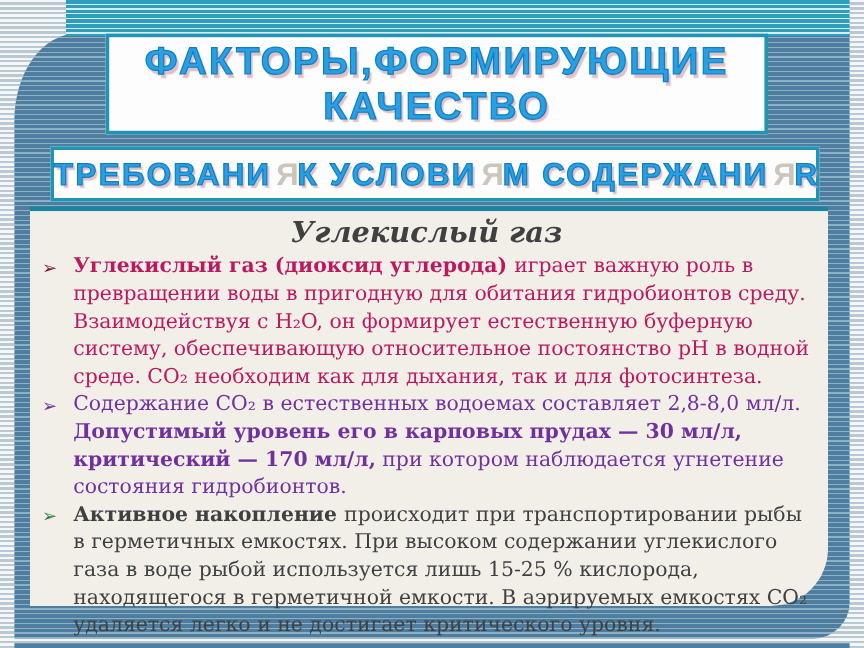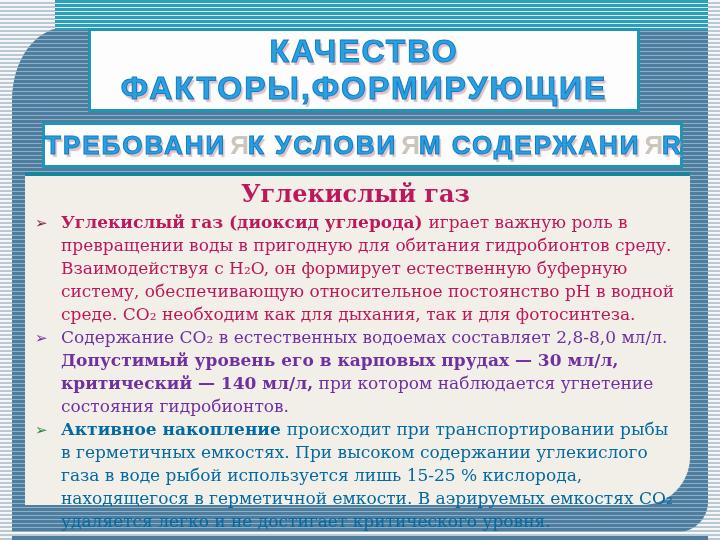--- a/index.html
+++ b/index.html
@@ -52,61 +52,61 @@
   }
 
   .content-box{
     position:absolute;left:25px;top:172px;width:665px;height:333px;
     background:#f2efe9;border-top:4px solid #17859e;box-sizing:border-box;
     border-bottom-right-radius:48px;
     padding:2px 14px 0 10px;
     font-family:"DejaVu Serif","Liberation Serif",serif;
   }
   .heading{
-    text-align:center;font-weight:bold;
-    font-size:24px;line-height:28px;color:#be185d;margin:2px 0 3px 0;
+    text-align:center;font-weight:bold;font-style:italic;
+    font-size:24px;line-height:28px;color:#404040;margin:2px 0 3px 0;
   }
   .bullet{display:flex;align-items:flex-start;}
   .marker{
     flex:0 0 26px;font-size:15px;line-height:23px;padding-top:1px;
     font-family:"DejaVu Sans",sans-serif;
   }
   .btext{font-size:17px;line-height:23px;}
   .btext .b{font-weight:bold;}
 </style>
 </head>
 <body>
 
 <div class="slide">
 
   <div class="slate-panel"></div>
   <div class="teal-band"></div>
   <div class="bottom-line"></div>
 
   <div class="title-box">
+    <div class="wordart title-line">ФАКТОРЫ,ФОРМИРУЮЩИЕ</div>
     <div class="wordart title-line">КАЧЕСТВО</div>
-    <div class="wordart title-line">ФАКТОРЫ,ФОРМИРУЮЩИЕ</div>
   </div>
 
   <div class="subtitle-box">
     <div class="wordart subtitle"><span>ТРЕБОВАНИ</span><span class="ghost">Я</span><span>К УСЛОВИ</span><span class="ghost">Я</span><span>М СОДЕРЖАНИ</span><span class="ghost">Я</span><span>R</span></div>
   </div>
 
   <div class="content-box">
     <div class="heading">Углекислый газ</div>
 
     <div class="bullet">
       <span class="marker" style="color: rgb(124, 27, 61);">➢</span>
       <div class="btext" style="color: #be185d;"><span class="b">Углекислый газ (диоксид углерода) </span><span>играет важную роль в превращении воды в пригодную для обитания гидробионтов среду. Взаимодействуя с H₂O, он формирует естественную буферную систему, обеспечивающую относительное постоянство pH в водной среде. CO₂ необходим как для дыхания, так и для фотосинтеза.</span></div>
     </div>
 
     <div class="bullet">
       <span class="marker" style="color: rgb(112, 48, 160);">➢</span>
-      <div class="btext" style="color: rgb(112, 48, 160);"><span>Содержание CO₂ в естественных водоемах составляет 2,8-8,0 мл/л. </span><span class="b">Допустимый уровень его в карповых прудах — 30 мл/л, критический — 140 мл/л,</span><span> при котором наблюдается угнетение состояния гидробионтов.</span></div>
+      <div class="btext" style="color: rgb(112, 48, 160);"><span>Содержание CO₂ в естественных водоемах составляет 2,8-8,0 мл/л. </span><span class="b">Допустимый уровень его в карповых прудах — 30 мл/л, критический — 170 мл/л,</span><span> при котором наблюдается угнетение состояния гидробионтов.</span></div>
     </div>
 
     <div class="bullet">
       <span class="marker" style="color: rgb(46, 133, 64);">➢</span>
-      <div class="btext" style="color: #0369a1;"><span class="b">Активное накопление </span><span>происходит при транспортировании рыбы в герметичных емкостях. При высоком содержании углекислого газа в воде рыбой используется лишь 15-25 % кислорода, находящегося в герметичной емкости. В аэрируемых емкостях CO₂ удаляется легко и не достигает критического уровня.</span></div>
+      <div class="btext" style="color: #404040;"><span class="b">Активное накопление </span><span>происходит при транспортировании рыбы в герметичных емкостях. При высоком содержании углекислого газа в воде рыбой используется лишь 15-25 % кислорода, находящегося в герметичной емкости. В аэрируемых емкостях CO₂ удаляется легко и не достигает критического уровня.</span></div>
     </div>
   </div>
 
 </div>
 
 </body></html>

